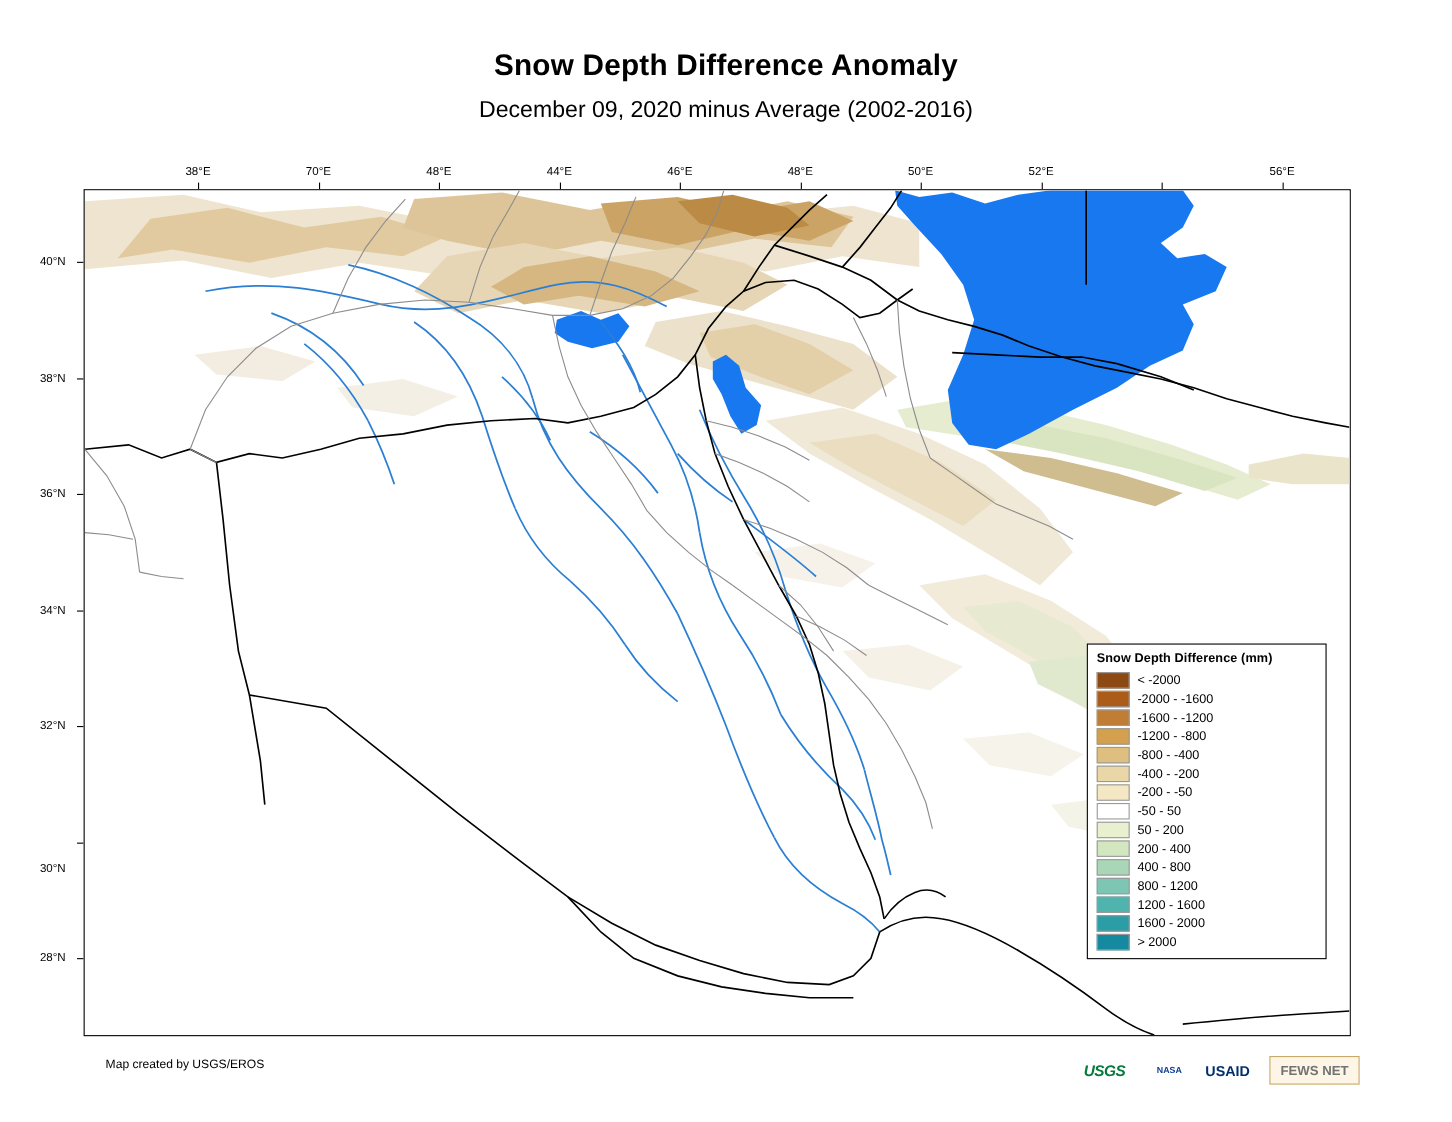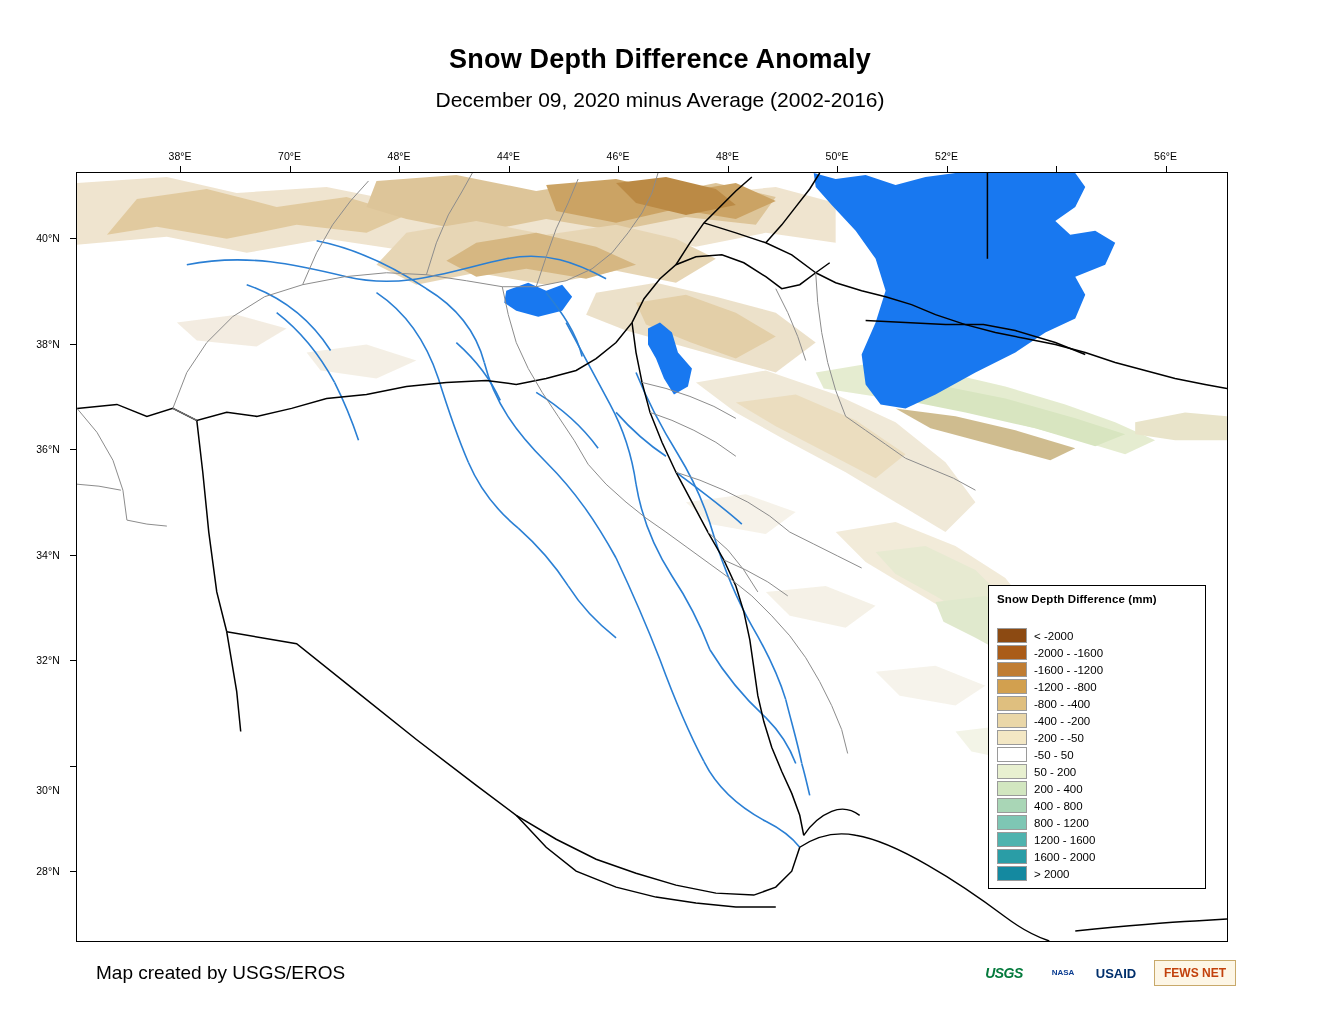--- a/index.html
+++ b/index.html
@@ -96,21 +96,21 @@
     background: #ffffff;
     border: 1px solid #000;
     box-sizing: border-box;
     padding: 7px 8px 6px 8px;
     font-size: 11px;
   }
   #legend-title {
     font-size: 11.5px;
     font-weight: bold;
     color: #000;
-    margin-bottom: 22px;
+    margin-bottom: 5px;
     letter-spacing: 0.1px;
   }
   .legend-row {
     display: flex;
     align-items: center;
     height: 17px;
   }
   .legend-swatch {
     width: 30px;
     height: 15px;
@@ -131,21 +131,21 @@
     line-height: 1.22;
     color: #000;
     border-top: 1px solid #000;
   }
 
   
   #credit {
     position: absolute;
     left: 96px;
     top: 962px;
-    font-size: 19px;
+    font-size: 11px;
     color: #000;
   }
   #logos {
     position: absolute;
     right: 84px;
     top: 958px;
     display: flex;
     align-items: flex-end;
     gap: 7px;
   }
@@ -172,21 +172,21 @@
     font-weight: bold;
   }
   .logo-usaid {
     width: 62px; height: 26px;
     color: #002f6c;
     font-size: 13px;
     font-weight: bold;
   }
   .logo-fews {
     width: 82px; height: 26px;
-    color: #c2410c;
+    color: #737373;
     font-size: 12px;
     font-weight: bold;
     border: 1px solid #c8a96a;
     background: #fdf6e6;
   }
 </style>
 </head>
 <body>
 
 <div id="title">Snow Depth Difference Anomaly</div>

